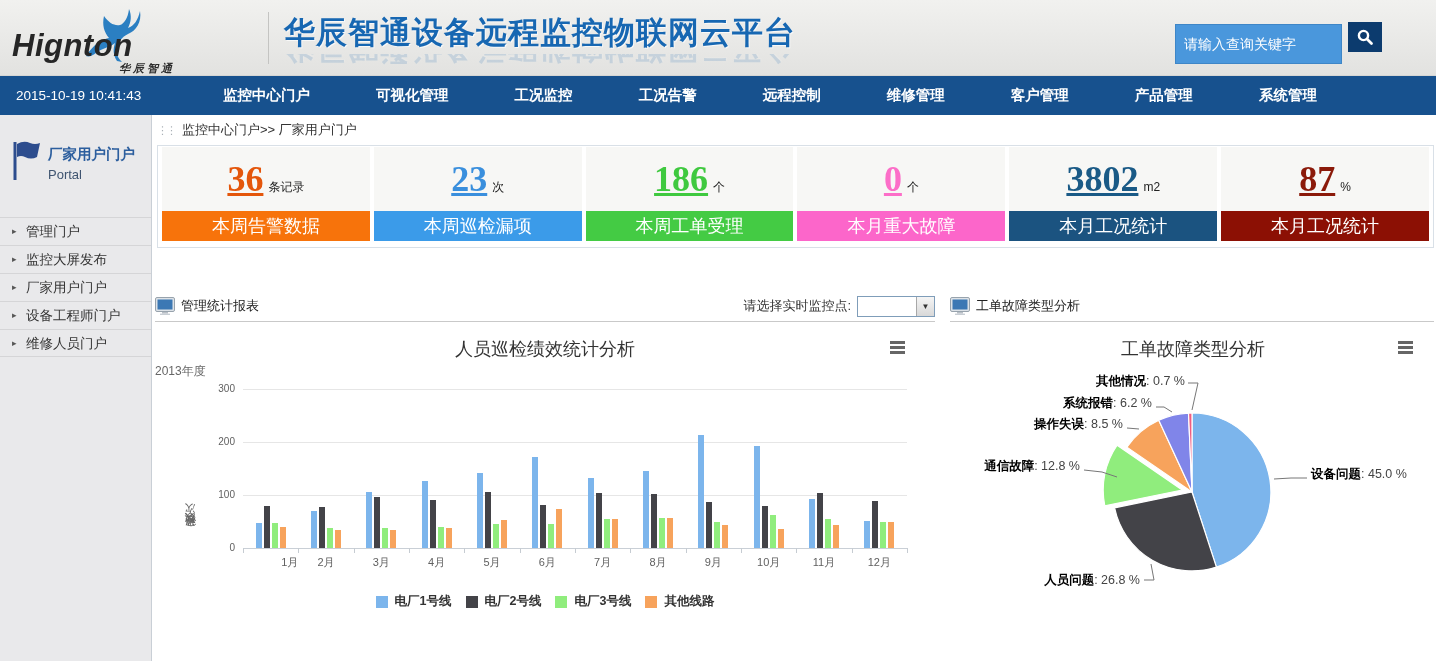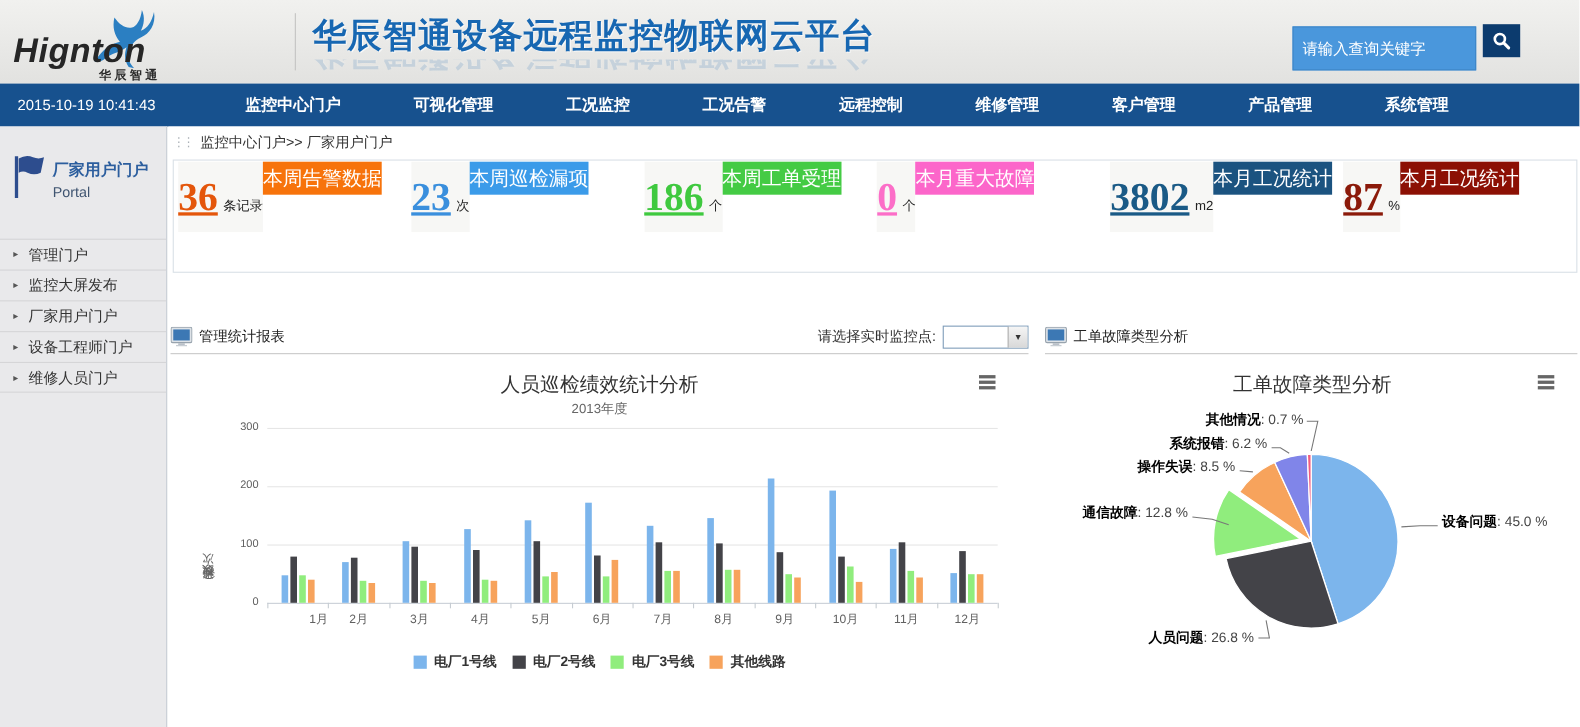--- a/index.html
+++ b/index.html
@@ -7,22 +7,22 @@
               font-family:"Liberation Sans", sans-serif; }
   .page { position:relative; width:1436px; height:661px; }
 
   
   .top-header { position:absolute; left:0; top:0; width:1436px; height:76px;
     background:linear-gradient(#F1F1EF,#E2E2E0); border-bottom:1px solid #D6D6D4; }
   .logo { position:absolute; left:10px; top:4px; width:250px; height:70px; }
   .deer { position:absolute; left:68px; top:0; }
   .brand { position:absolute; left:2px; top:24px; font-size:31px; font-weight:bold;
     font-style:italic; color:#262626; letter-spacing:0.5px; }
-  .brand-sub { position:absolute; left:80px; top:57px; font-size:11px; font-weight:bold;
-    color:#2B2B2B; letter-spacing:3px; }
+  .brand-sub { position:absolute; left:109px; top:57px; font-size:11px; font-weight:bold;
+    color:#2B2B2B; letter-spacing:3px;font-style:italic; }
   .header-divider { position:absolute; left:268px; top:12px; width:1px; height:52px; background:#C4C4C2; }
   .site-title-wrap { position:absolute; left:284px; top:12px; width:760px; }
   .site-title { font-size:31px; font-weight:bold; color:#1767B2; letter-spacing:1px;
     text-shadow:1px 1px 0 rgba(255,255,255,.7); white-space:nowrap; }
   .title-mirror { transform:scaleY(-1); opacity:.15; height:15px; overflow:hidden; }
   .search-input { position:absolute; left:1175px; top:24px; width:167px; height:40px;
     background:#4A97DC; border:1px solid #3E86C7; color:#fff; font-size:14px;
     padding:0 8px; outline:none; font-family:inherit; }
   .search-input::placeholder { color:#fff; opacity:1; }
   .search-btn { position:absolute; left:1348px; top:22px; width:34px; height:30px;
@@ -50,42 +50,42 @@
   .side-arrow { position:absolute; left:12px; top:0; font-size:9px; color:#555; }
 
   
   .main { position:absolute; left:153px; top:115px; width:1283px; height:546px; background:#fff; }
   .breadcrumb { position:absolute; left:4px; top:5px; height:20px; display:flex;
     align-items:center; gap:7px; font-size:13px; color:#333; }
   .crumb-icon { color:#AAB0B6; font-size:11px; letter-spacing:-2px; line-height:10px; }
 
   .stats-panel { position:absolute; left:4px; top:30px; width:1277px; height:103px;
     border:1px solid #D9E0E7; background:#fff; display:flex; gap:4px; padding:1px 4px 6px 4px; }
-  .stat-card { flex:1; display:flex; }
+  .stat-card { flex:1; display:flex; flex-direction:column; }
   .stat-value-area { height:64px; background:#F7F7F5; display:flex;
     align-items:center; justify-content:center; }
   .stat-value { font-family:"Liberation Serif", serif; font-size:36px; font-weight:600;
     text-decoration:underline; cursor:pointer; }
   .stat-unit { font-size:12px; color:#222; margin-left:5px; margin-top:16px; }
   .stat-label { height:30px; line-height:30px; text-align:center; color:#fff; font-size:18px; }
 
   .panel-head { position:absolute; height:31px; border-bottom:1px solid #C9C9C9;
     display:flex; align-items:center; gap:6px; font-size:13px; color:#222; }
   .panel-head-left { left:2px; top:176px; width:780px; }
   .panel-head-right { left:797px; top:176px; width:484px; }
   .select-area { margin-left:auto; display:flex; align-items:center; gap:6px; font-size:13px; color:#333; }
   .combo { width:78px; height:21px; border:1px solid #7F9DB9; background:#fff;
     display:flex; cursor:pointer; }
   .combo-field { flex:1; }
   .combo-btn { width:18px; border-left:1px solid #A8A8A8;
     background:linear-gradient(#F5F5F5,#D8D8D8); display:flex; align-items:center;
     justify-content:center; font-size:8px; color:#333; }
 
   .chart-title { position:absolute; text-align:center; font-size:18px; color:#333; }
-  .chart-subtitle { position:absolute; text-align:center; font-size:12px; color:#666; }
+  .chart-subtitle { position:absolute; text-align:left; font-size:12px; color:#666; }
   .burger { position:absolute; width:15px; height:13px; display:flex;
     flex-direction:column; justify-content:space-between; cursor:pointer; }
   .burger span { display:block; height:3px; background:#666; }
 
   
   .y-axis-label { position:absolute; left:30px; top:290px; height:130px; font-size:11px;
     color:#666; writing-mode:vertical-rl; transform:rotate(180deg); letter-spacing:1px; }
   .bar-plot { position:absolute; left:90px; top:274px; width:664px; height:159px; }
   .gridline { position:absolute; left:0; width:664px; height:1px; background:#E6E6E6; }
   .gridline.axis { background:#C9CFD6; }

